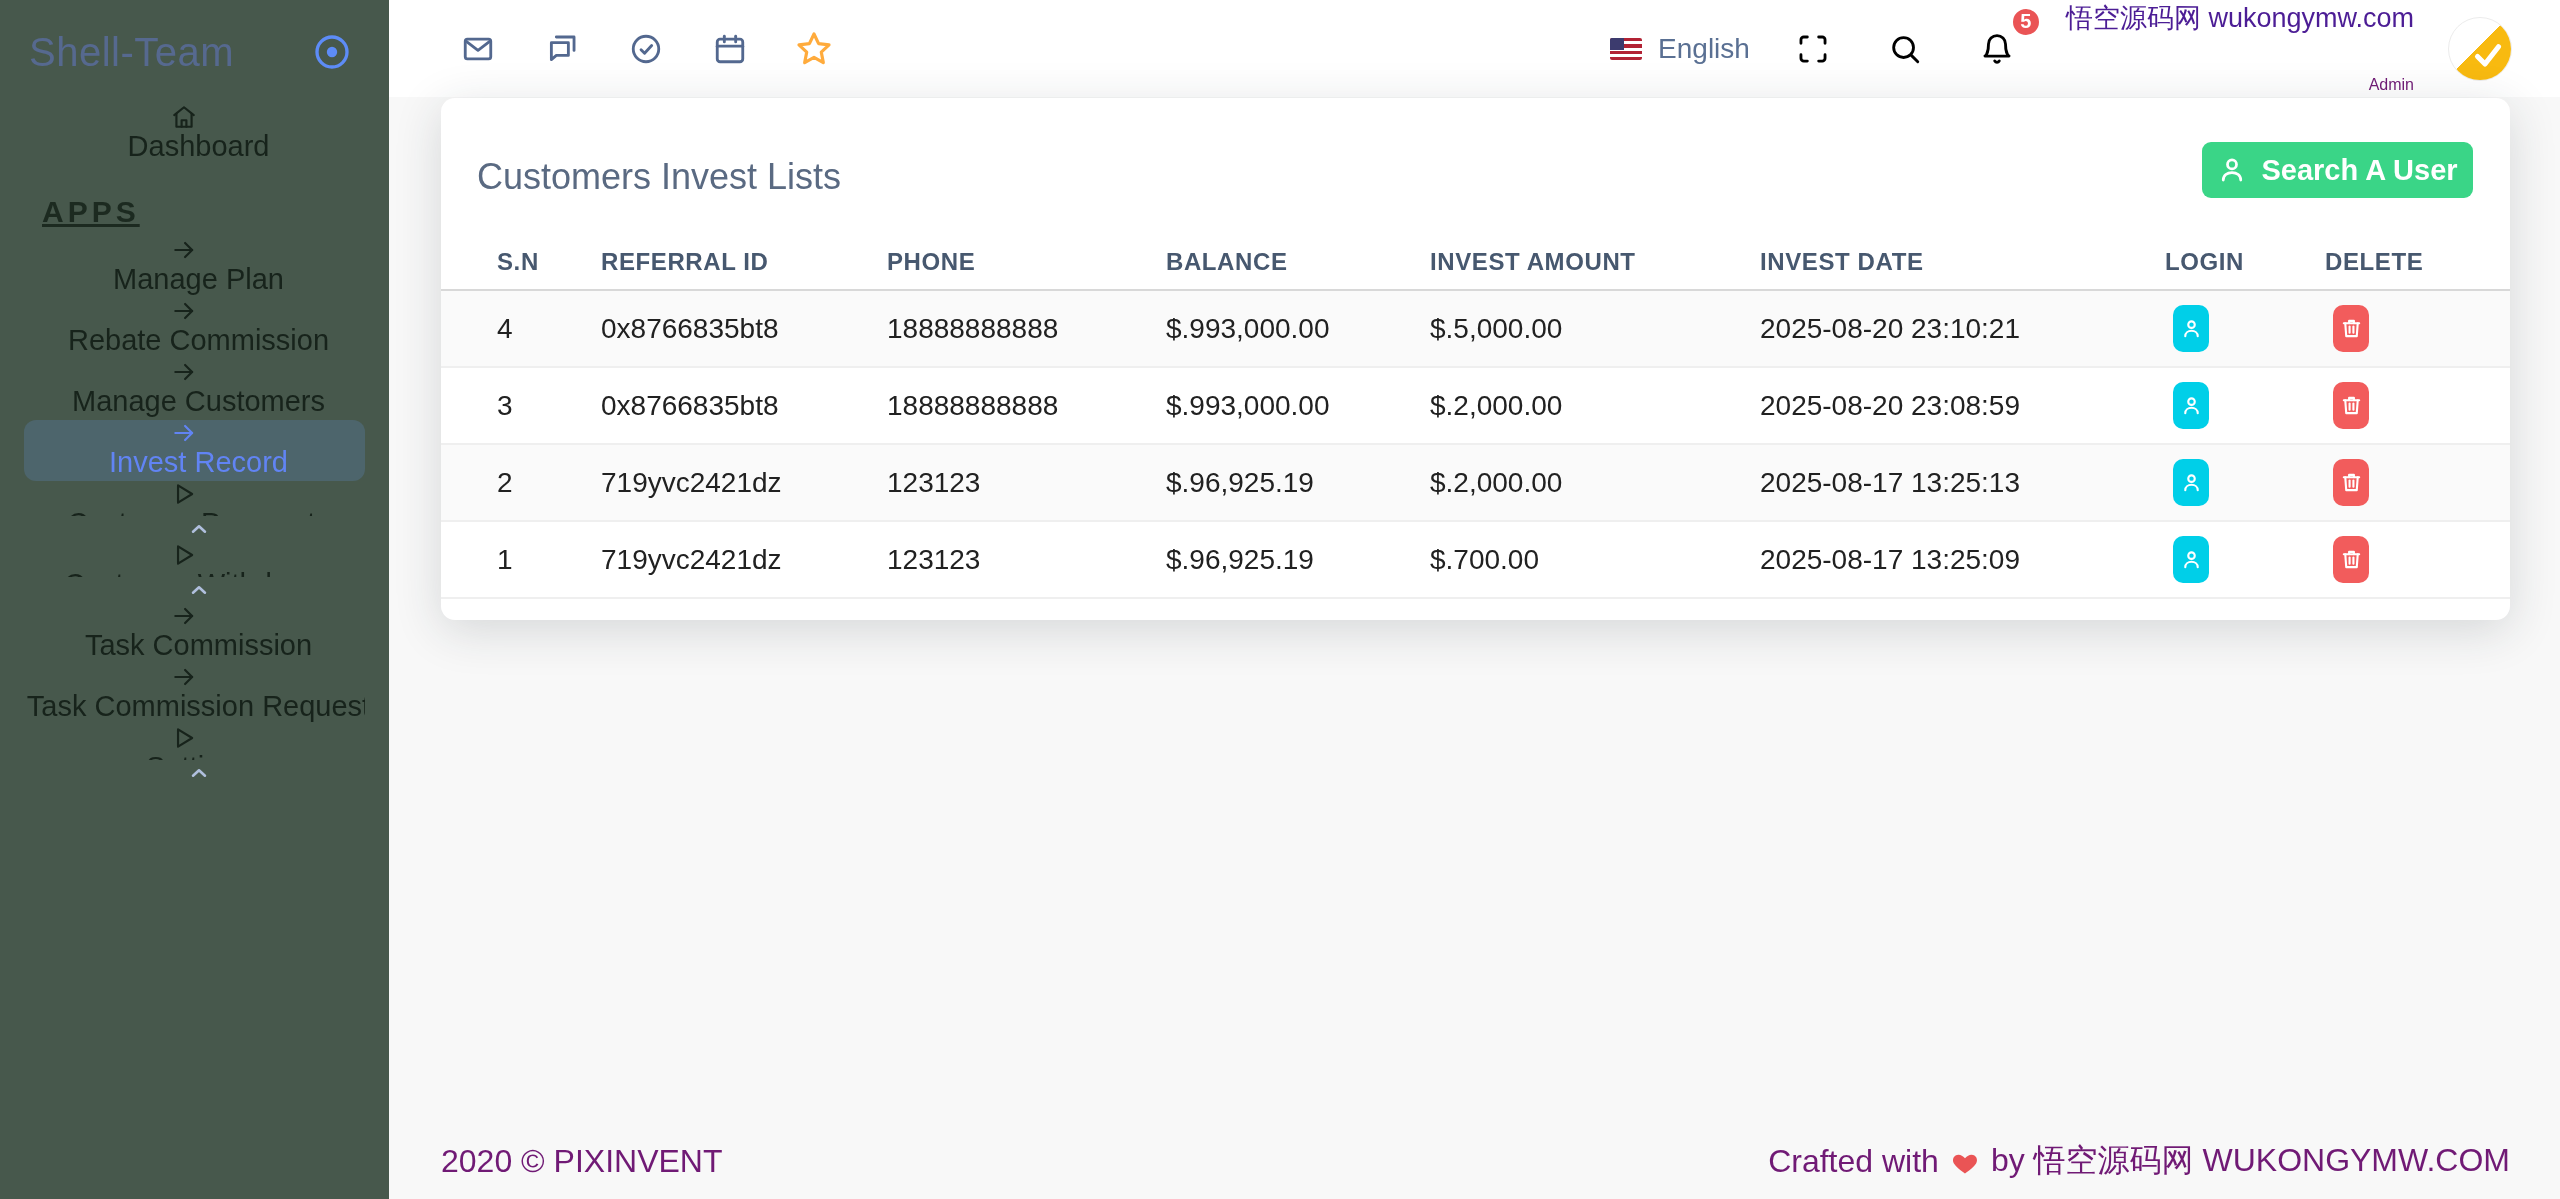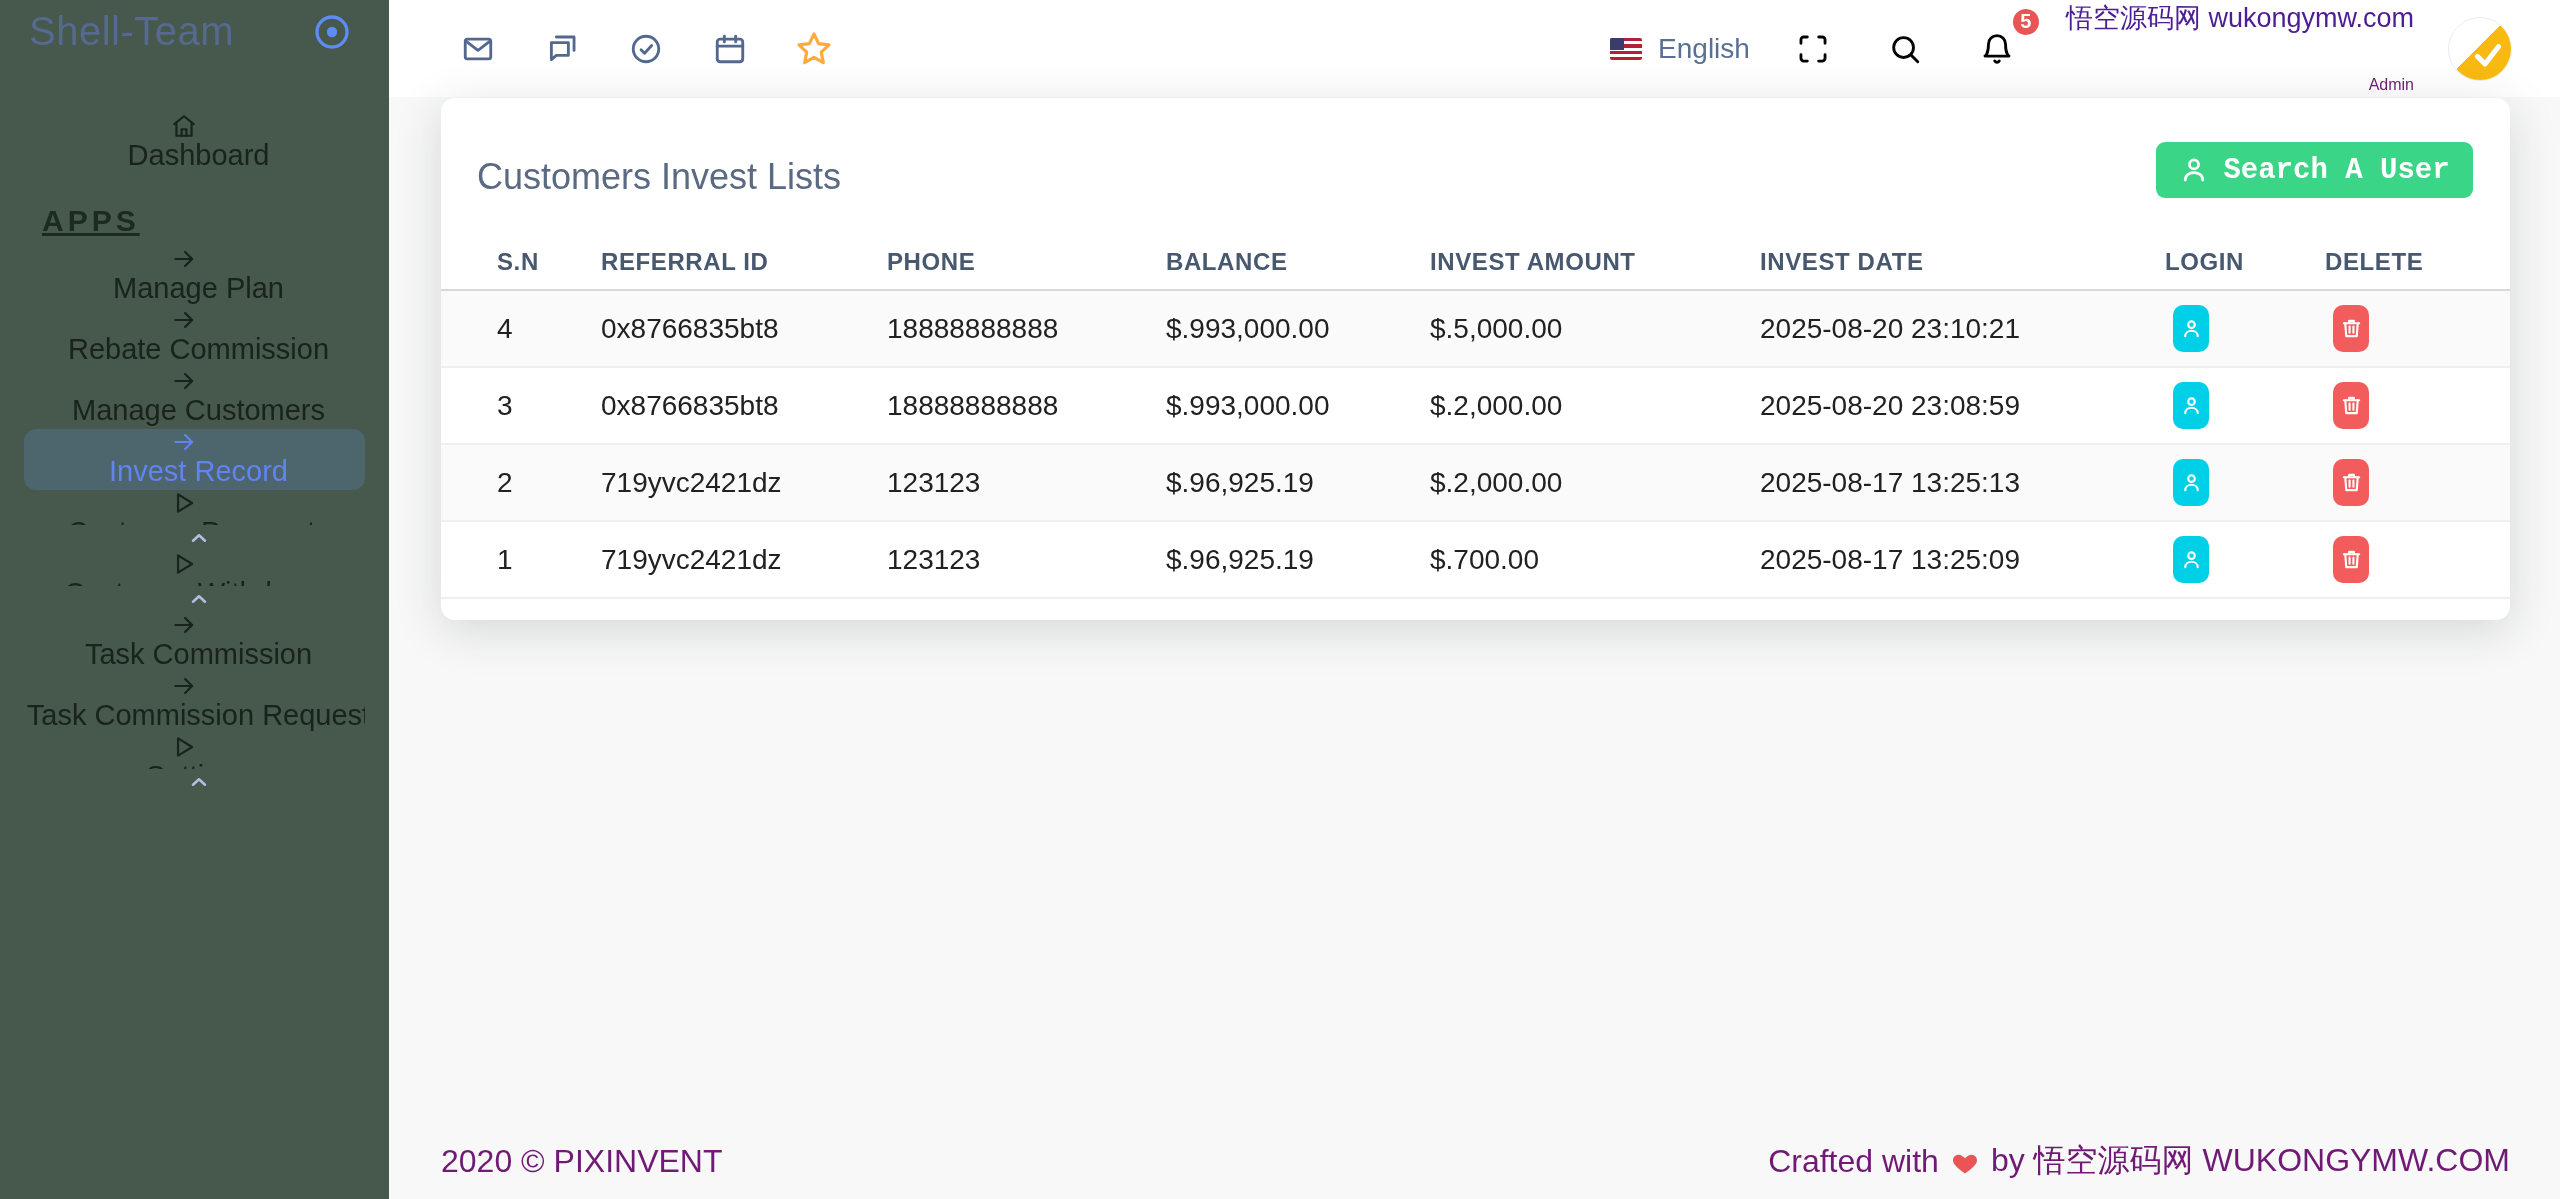--- a/index.html
+++ b/index.html
@@ -10,22 +10,22 @@
     display:flex;
   }
   
   .sidebar {
     width:389px; min-width:389px; height:1199px;
     background:#47584c;
     padding-top:0;
     position:relative; z-index:5;
   }
   .brand-row {
-    height:104px; display:flex; 
-    padding:0 34px 0 29px; justify-content:space-between;margin-top:9px;
+    height:104px; display:flex; align-items:center;
+    padding:0 34px 0 29px; justify-content:space-between;
   }
   .brand-title {
     font-size:40px; font-weight:500; letter-spacing:.5px;
     color:#56698f;
   }
   .collapse-toggle { width:46px; height:46px; display:flex; align-items:center; justify-content:center; cursor:pointer; color:#5d8cf7; }
   .collapse-toggle svg { width:40px; height:40px; }
   .nav { display:flex; flex-direction:column; }
   .nav-section {
     margin:30px 0 8px 42px;
@@ -89,23 +89,23 @@
     height:522px;
     background:#ffffff; border-radius:14px;
     box-shadow:0 10px 48px rgba(34,41,47,.16);
   }
   .card-title {
     padding:58px 8px 0 36px;
     font-size:36px; font-weight:500; color:#5a6a82;
   }
   .search-user-btn {
     position:absolute; top:44px; right:37px;
-    width:317px; height:56px; border:none; border-radius:9px;
+    width:271px; height:56px; border:none; border-radius:9px;
     background:#3ad587; color:#fff;
-    font-family:Liberation Mono, monospace;
+    font-family:Liberation Sans, sans-serif;
     font-size:29px; font-weight:bold;
     display:flex; align-items:center; justify-content:center; gap:14px;
     cursor:pointer;
   }
   .search-user-btn svg { width:30px; height:30px; stroke:#fff; fill:none; stroke-width:2.2; stroke-linecap:round; stroke-linejoin:round; }
 
   table.invest { width:2069px; table-layout:fixed; border-collapse:collapse; margin-top:36px; }
   table.invest th {
     height:56px; text-align:left; vertical-align:middle;
     font-size:24px; font-weight:bold; letter-spacing:.6px;

